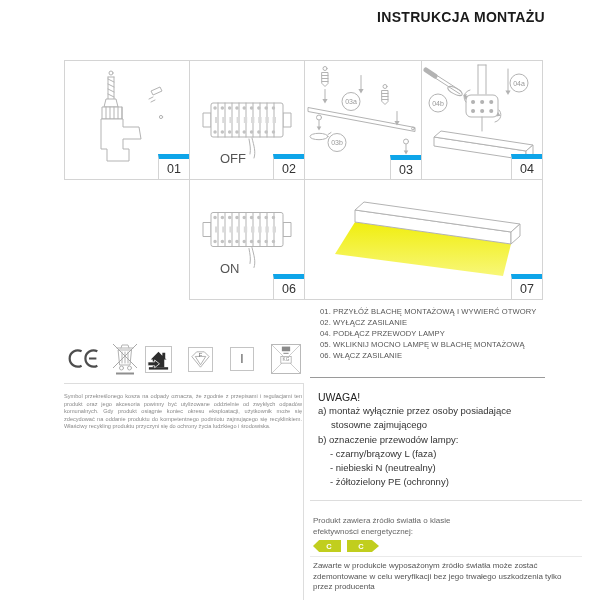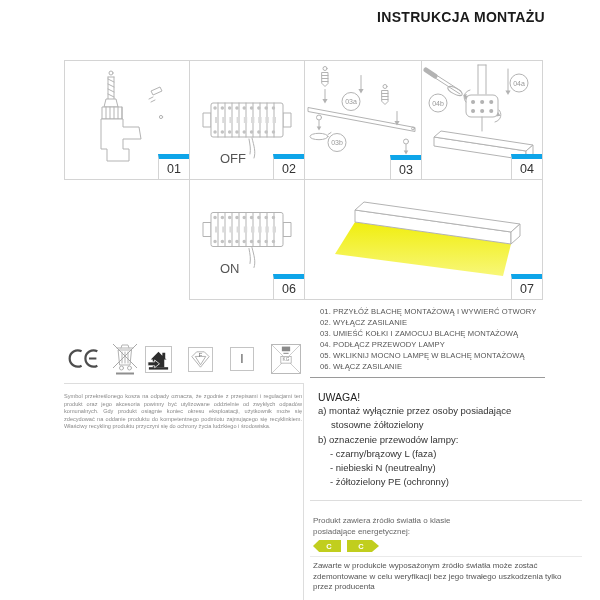--- a/index.html
+++ b/index.html
@@ -163,21 +163,20 @@
       <path class="lnw" d="M50 30L206 52l0 12L50 42z"></path>
       <path class="lnw" d="M50 30l9-8 156 22-9 8z"></path>
       <path class="lnw" d="M206 52l9-8 0 12-9 8z"></path>
     </svg>
     <div class="num">07</div>
   </div>
 
   <div class="abs steps">
     <div>01. PRZYŁÓŻ BLACHĘ MONTAŻOWĄ I WYWIERĆ OTWORY</div>
     <div>02. WYŁĄCZ ZASILANIE</div>
-    <div>03. UMIEŚĆ KOŁKI I ZAMOCUJ BLACHĘ MONTAŻOWĄ</div>
     <div>04. PODŁĄCZ PRZEWODY LAMPY</div>
     <div>05. WKLIKNIJ MOCNO LAMPĘ W BLACHĘ MONTAŻOWĄ</div>
     <div>06. WŁĄCZ ZASILANIE</div>
   </div>
 
   <div class="abs hr1"></div>
   <div class="abs hr2"></div>
   <div class="abs vdiv"></div>
 
   <div class="icn" style="left:67px;top:348px;width:33px;height:21px;">
@@ -220,31 +219,31 @@
       <path d="M12 9h5" stroke="#8a8a8a" stroke-width="1"></path>
       <rect x="9.5" y="12" width="10" height="6.5" fill="#fff" stroke="#a5a5a5" stroke-width="0.7"></rect>
       <text x="14.5" y="16.8" text-anchor="middle" font-size="4.6" fill="#888" font-family="Liberation Sans, sans-serif">KG</text>
     </svg>
   </div>
 
   <div class="abs disposal">Symbol przekreślonego kosza na odpady oznacza, że zgodnie z przepisami i regulacjami ten produkt oraz jego akcesoria powinny być utylizowane oddzielnie od zwykłych odpadów komunalnych. Gdy produkt osiągnie koniec okresu eksploatacji, użytkownik może się zdecydować na oddanie produktu do kompetentnego podmiotu zajmującego się recyklinkiem. Właściwy recykling produktu przyczyni się do ochrony życia ludzkiego i środowiska.</div>
 
   <div class="abs uwaga-h">UWAGA!</div>
   <div class="uwaga-t" style="left:318px;top:405px;">a) montaż wyłącznie przez osoby posiadające</div>
-  <div class="uwaga-t" style="left:331px;top:419px;">stosowne żółtozielony</div>
+  <div class="uwaga-t" style="left:331px;top:419px;">stosowne zajmującego</div>
   <div class="uwaga-t" style="left:318px;top:434px;">b) oznaczenie przewodów lampy:</div>
   <div class="uwaga-t" style="left:330px;top:448px;">- czarny/brązowy L (faza)</div>
   <div class="uwaga-t" style="left:330px;top:462px;">- niebieski N (neutrealny)</div>
   <div class="uwaga-t" style="left:330px;top:476px;">- żółtozielony PE (ochronny)</div>
 
   <div class="abs hr3"></div>
 
   <div class="abs energy-intro">
     <div>Produkt zawiera źródło światła o klasie</div>
-    <div>posiadające energetycznej:</div>
+    <div>efektywności energetycznej:</div>
   </div>
   <div class="abs badges">
     <div class="badge left">C</div>
     <div class="badge right">C</div>
   </div>
 
   <div class="abs hr4"></div>
   <div class="abs lightnote">Zawarte w produkcie wyposażonym źródło światła może zostać zdemontowane w celu weryfikacji bez jego trwałego uszkodzenia tylko przez producenta</div>
 
 </div>

